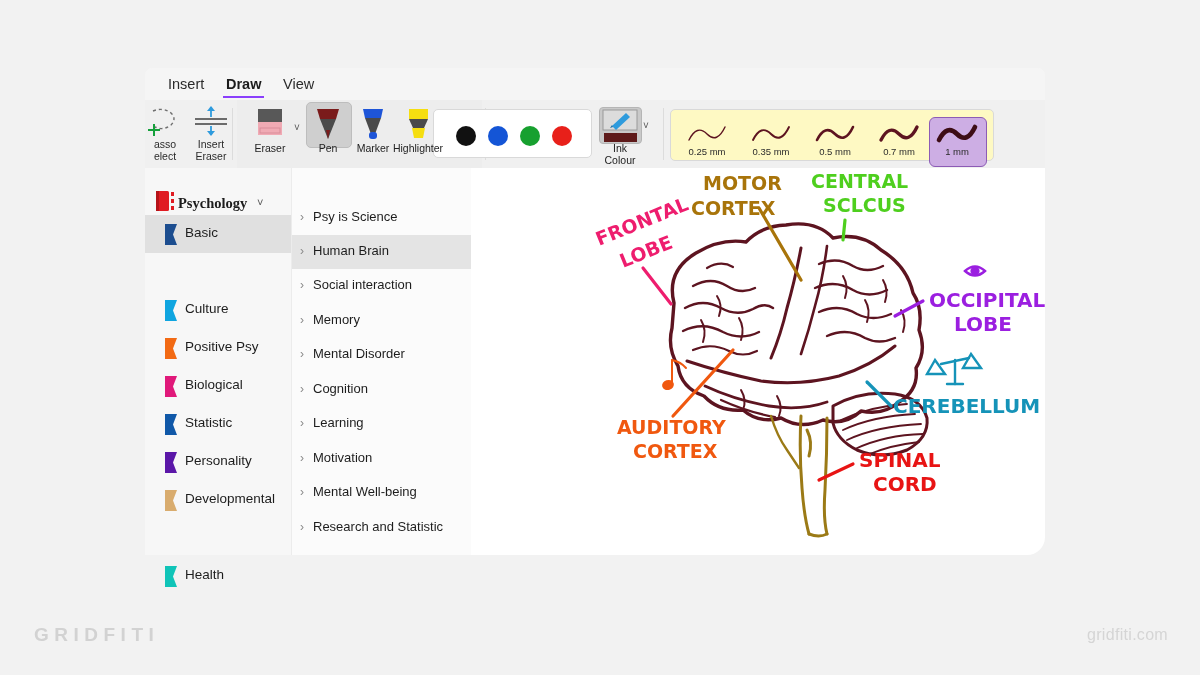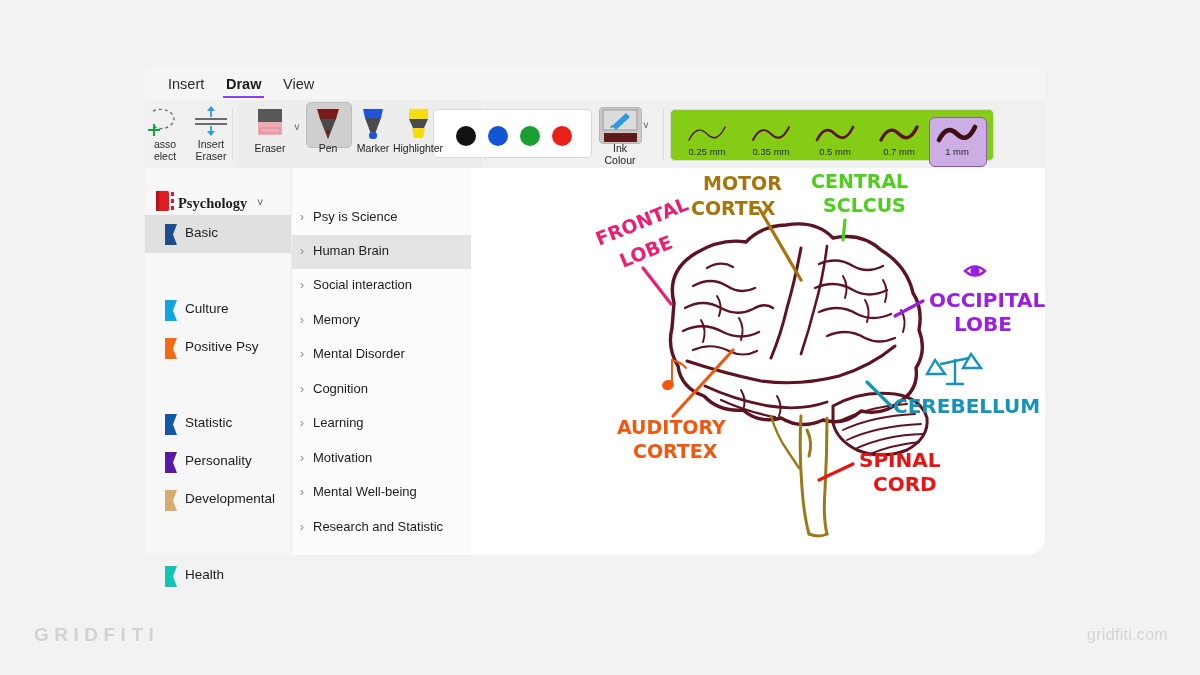--- a/index.html
+++ b/index.html
@@ -115,21 +115,21 @@
   .ink .lbl{
     position:absolute;left:-4px;top:38px;width:50px;text-align:center;
     font-size:10.5px;line-height:11.5px;color:#232323;
   }
   .ink .caret2{position:absolute;left:44px;top:15px;font-size:10px;color:#555;}
 
   
   .g-width{left:525px;width:330px;}
   .width-box{
     position:absolute;left:0;top:9px;width:322px;height:50px;
-    background:#84cc16;border:1px solid #d9d9d9;border-radius:5px;
+    background:#fef9c3;border:1px solid #d9d9d9;border-radius:5px;
   }
   .w-item{
     position:absolute;top:12px;width:56px;height:44px;
   }
   .w-item .stroke{position:absolute;left:6px;top:0;width:44px;height:24px;}
   .w-item .lbl{
     position:absolute;left:-4px;top:24px;width:64px;text-align:center;
     font-size:9.5px;color:#2b2b2b;
   }
   .w-item.sel .selbox{
@@ -385,20 +385,26 @@
             <path d="M0 0 h12 l-4 10.5 l4 10.5 h-12 z" fill="#0fa5e0"></path>
           </svg>
         <div class="lbl">Culture</div>
       </div>
       <div class="sec" style="top:161px">
         <svg class="tabicon" viewBox="0 0 12 21">
             <path d="M0 0 h12 l-4 10.5 l4 10.5 h-12 z" fill="#f26a14"></path>
           </svg>
         <div class="lbl">Positive Psy</div>
       </div>
+      <div class="sec" style="top:199px">
+        <svg class="tabicon" viewBox="0 0 12 21">
+            <path d="M0 0 h12 l-4 10.5 l4 10.5 h-12 z" fill="#e0197a"></path>
+          </svg>
+        <div class="lbl">Biological</div>
+      </div>
       <div class="sec" style="top:237px">
         <svg class="tabicon" viewBox="0 0 12 21">
             <path d="M0 0 h12 l-4 10.5 l4 10.5 h-12 z" fill="#1058a8"></path>
           </svg>
         <div class="lbl">Statistic</div>
       </div>
       <div class="sec" style="top:275px">
         <svg class="tabicon" viewBox="0 0 12 21">
             <path d="M0 0 h12 l-4 10.5 l4 10.5 h-12 z" fill="#5b17a8"></path>
           </svg>

